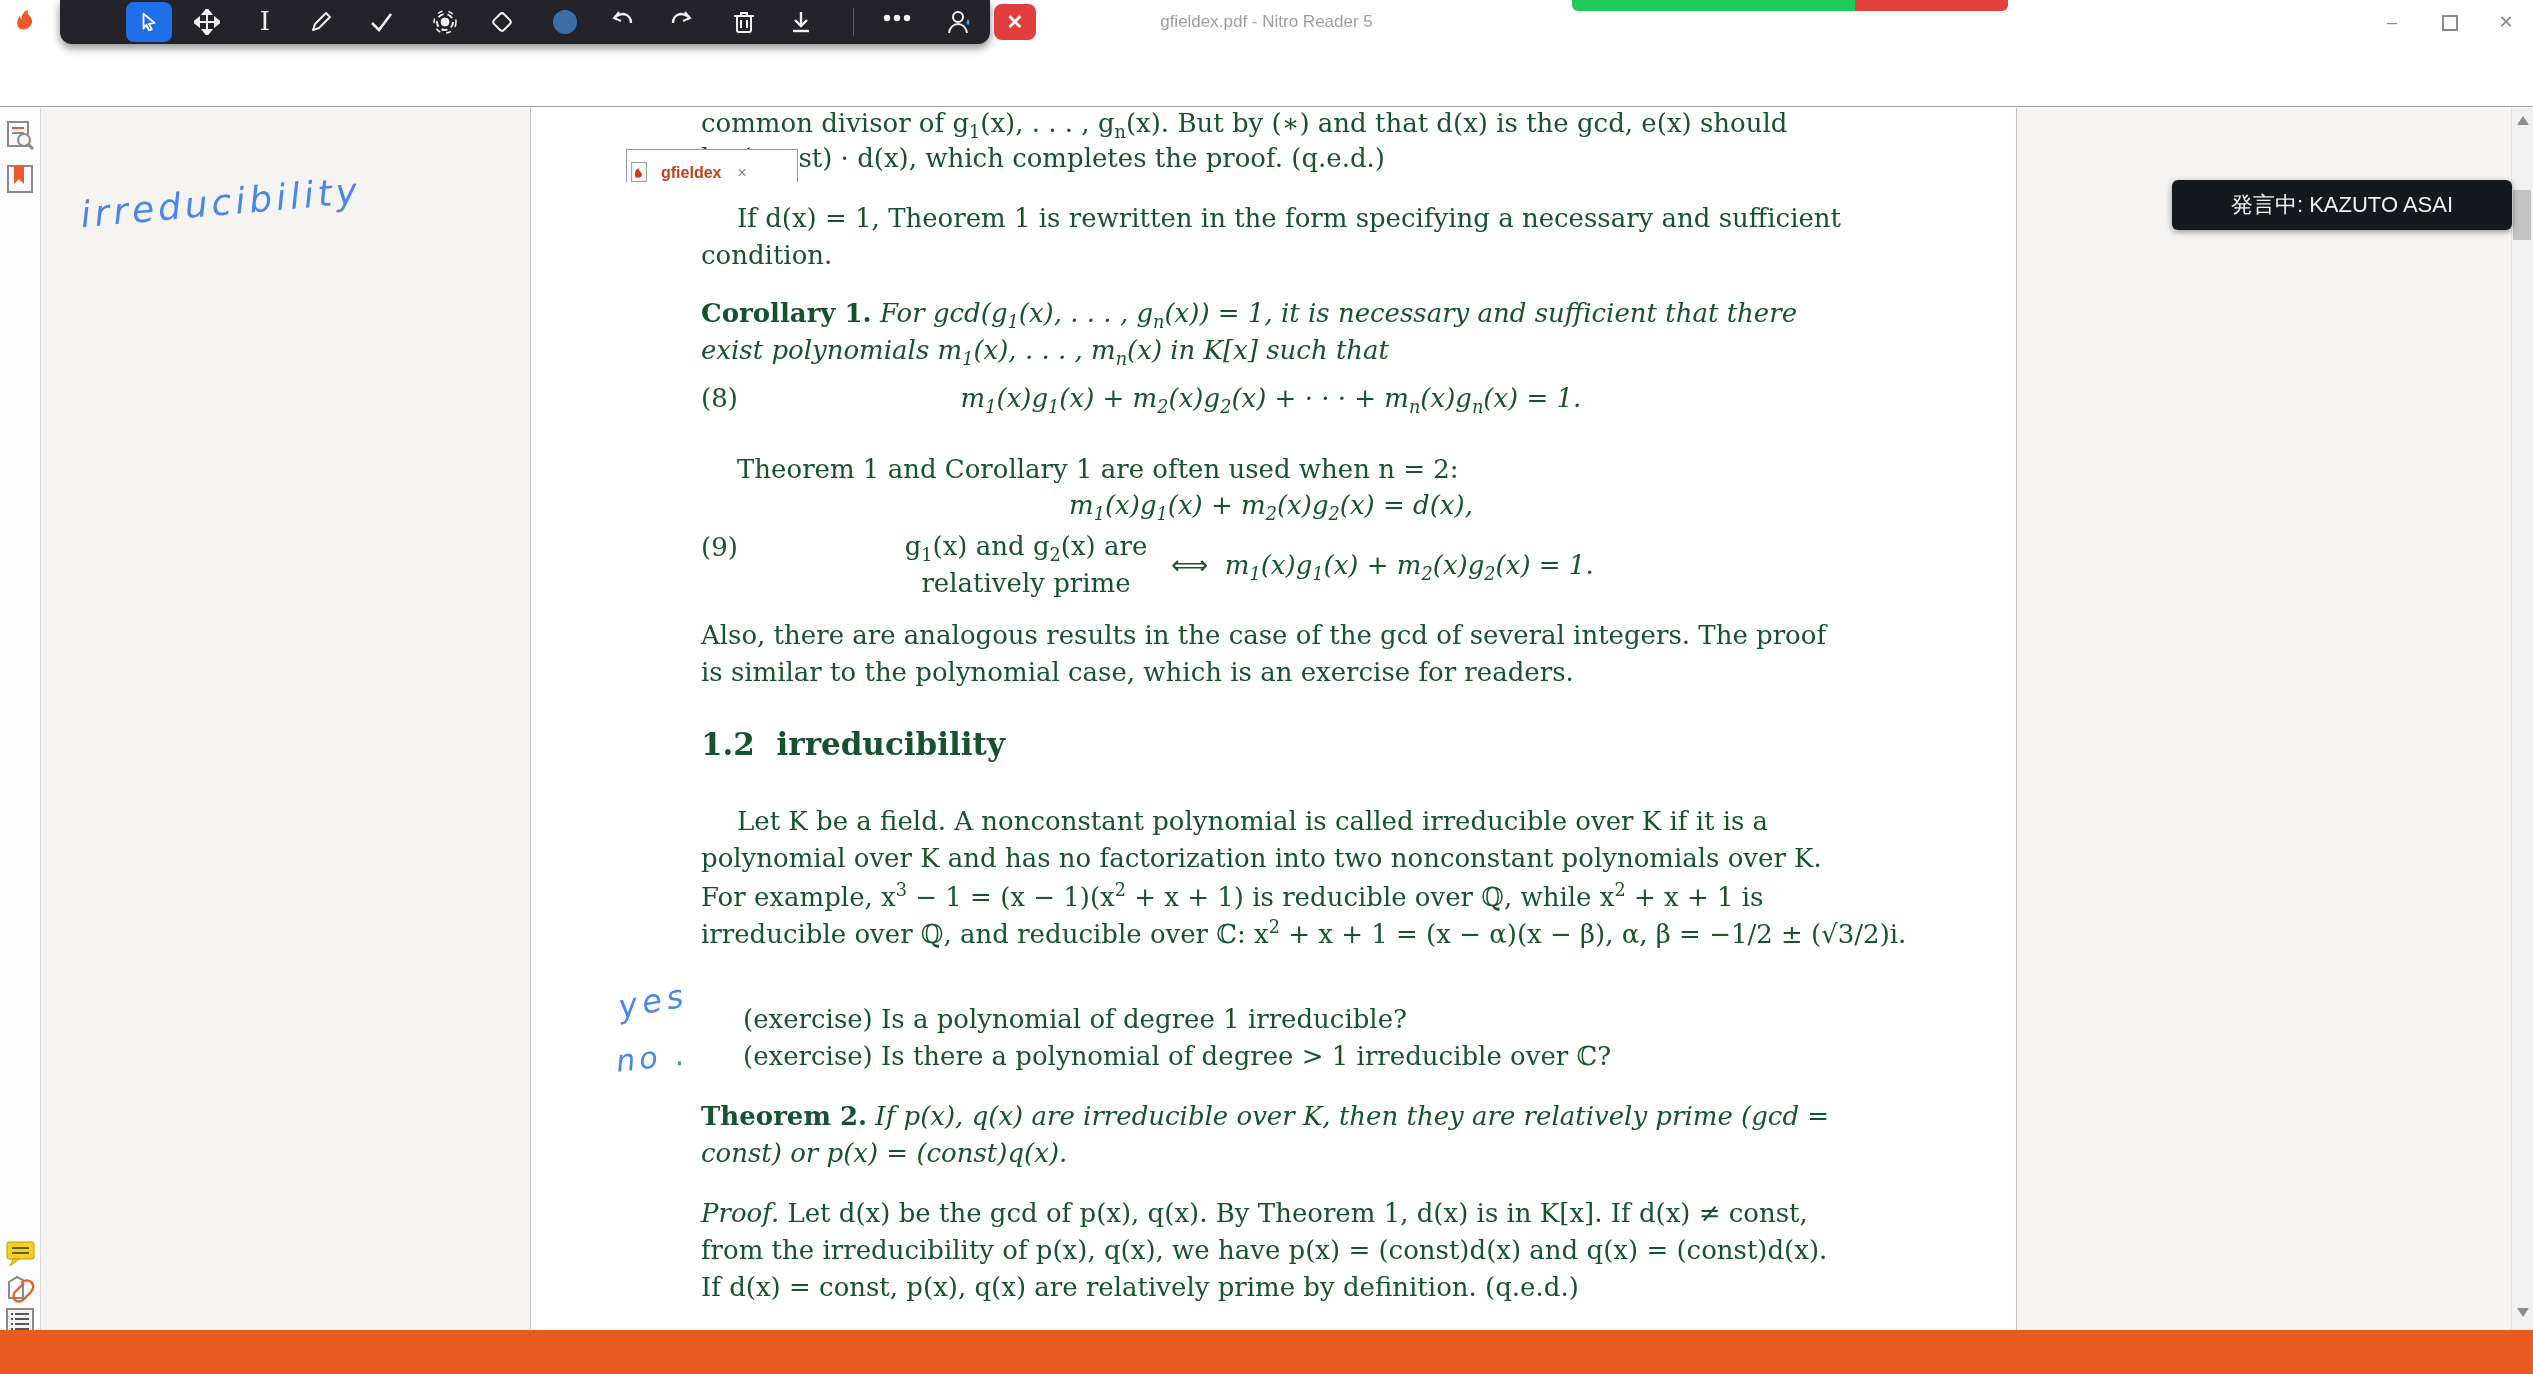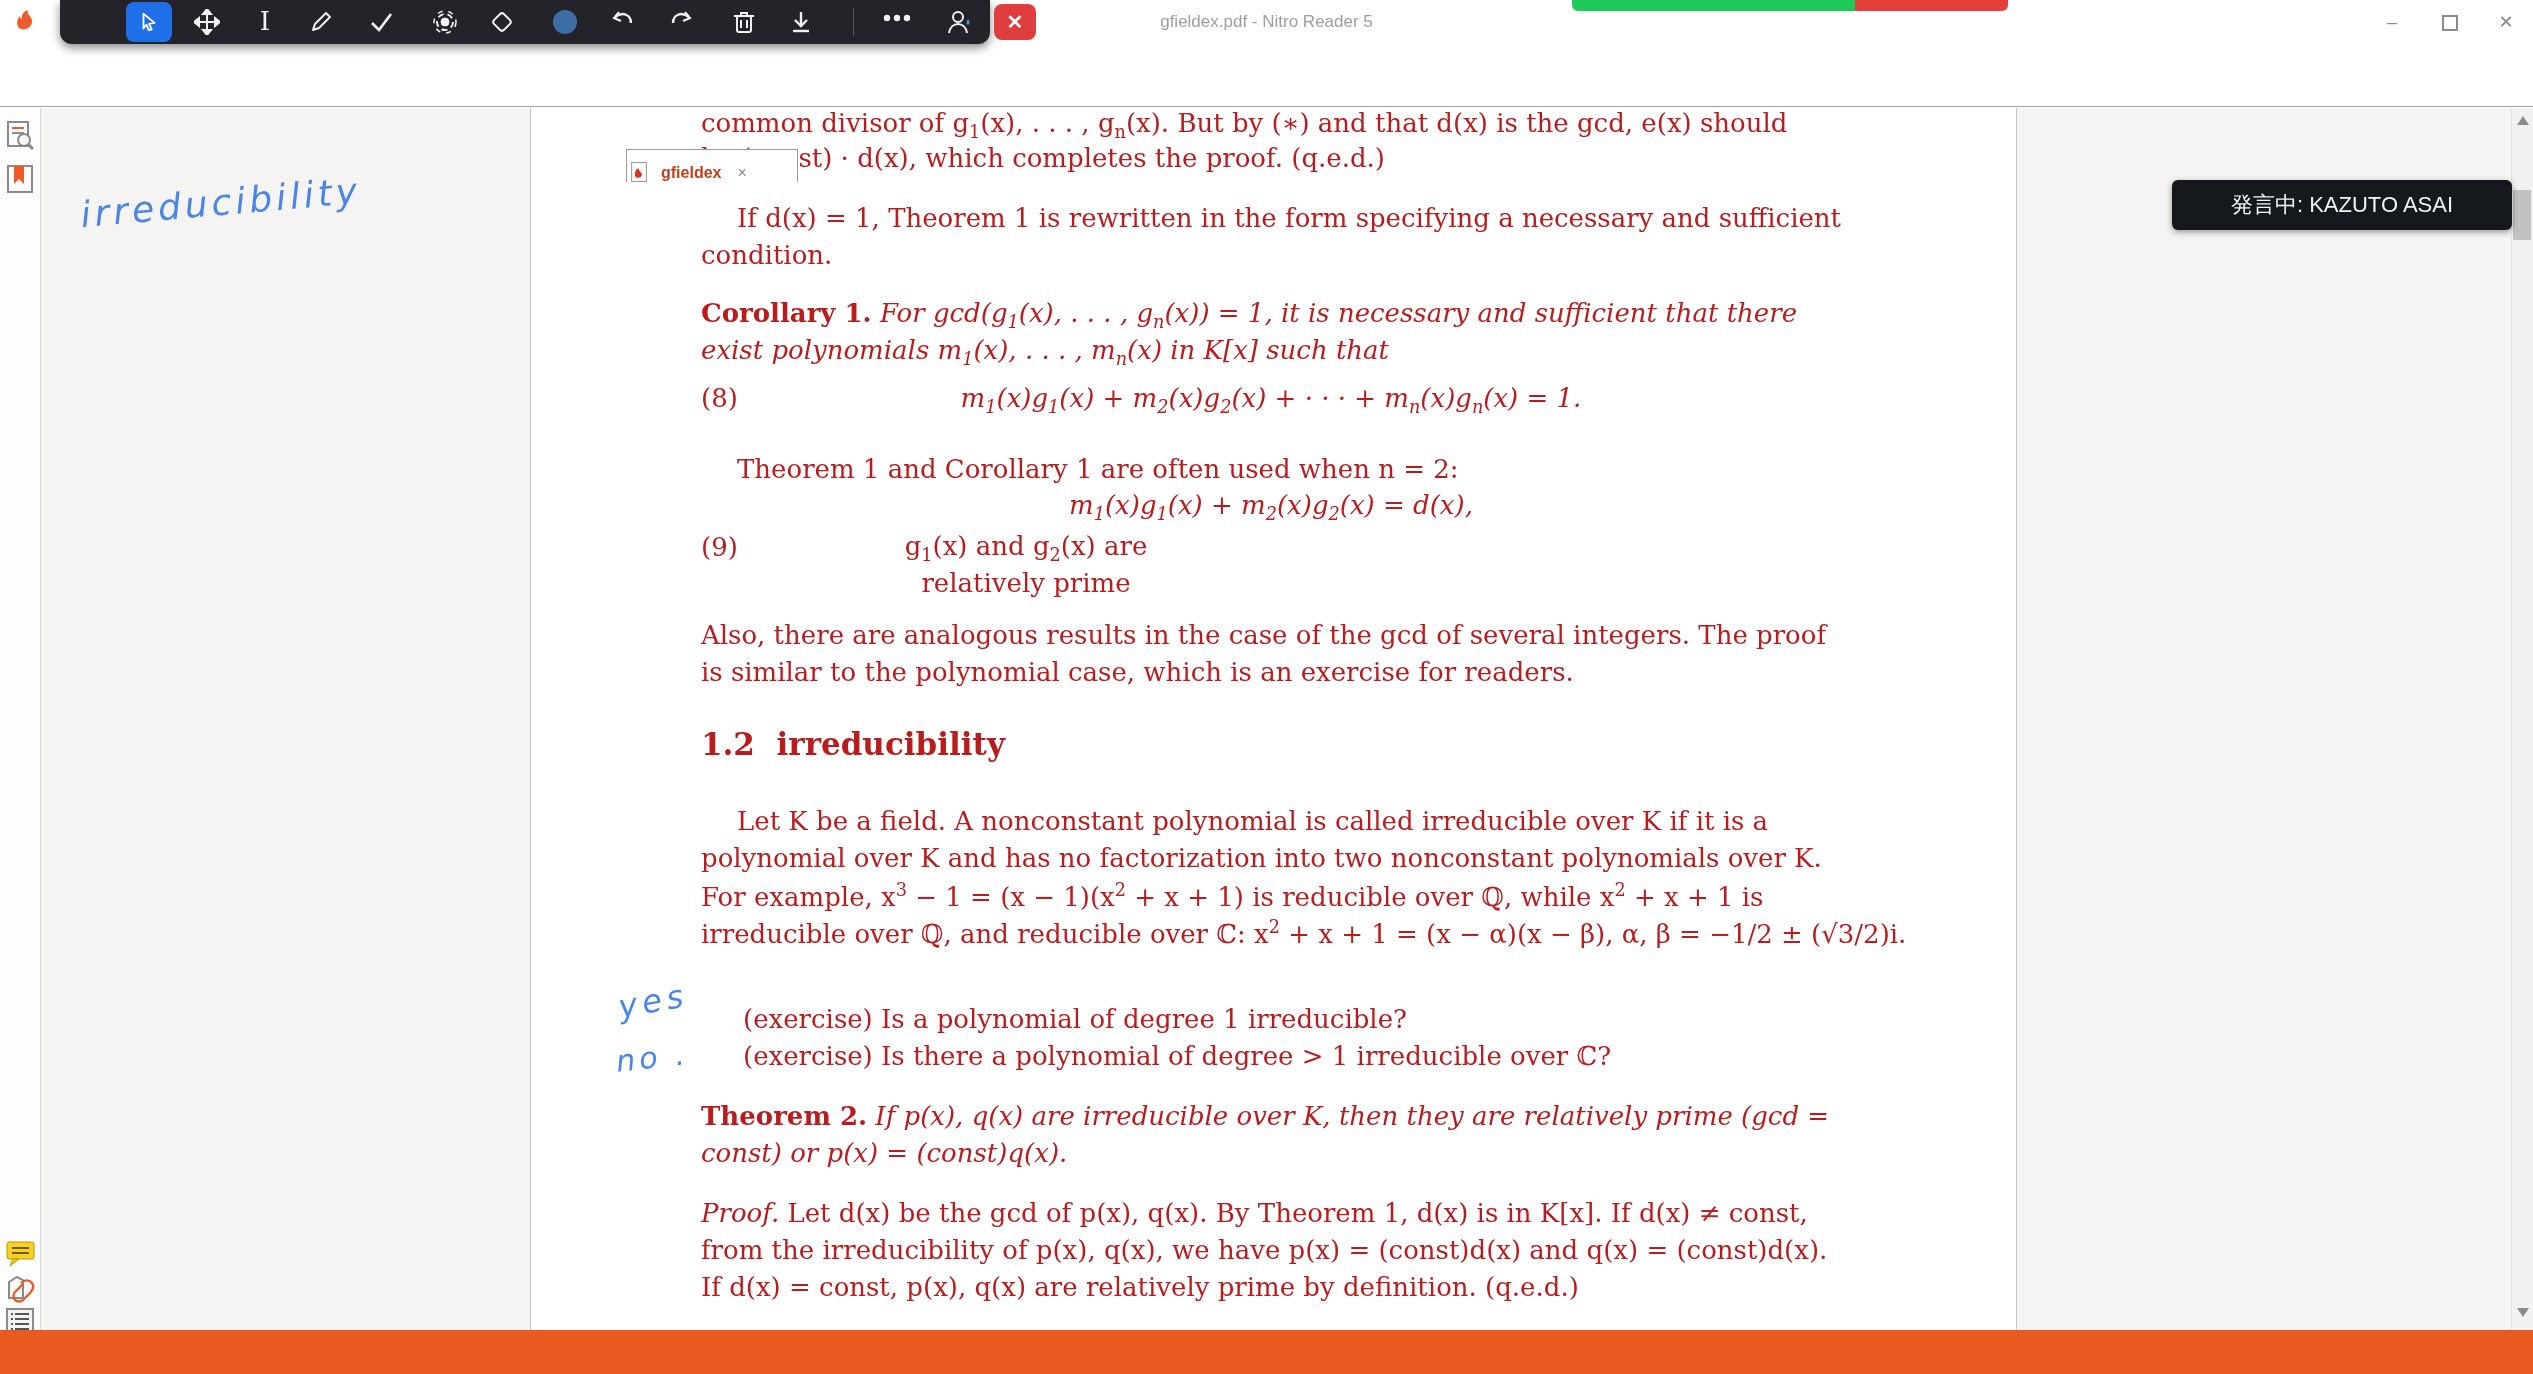--- a/index.html
+++ b/index.html
@@ -40,21 +40,21 @@
             display:flex;align-items:center;justify-content:center;color:#fff;font-size:20px;font-weight:bold;}
   #tb-divider{left:793px;top:8px;width:1px;height:28px;background:#55555d;}
   
   #sidestrip{left:0;top:108px;width:40px;height:1222px;background:#fdfdfd;border-right:1px solid #d7d7d7;}
   .side-icon{left:6px;width:28px;height:30px;}
   
   #viewer{left:41px;top:108px;width:2470px;height:1222px;background:#f5f4f3;}
   #page{left:530px;top:108px;width:1487px;height:1222px;background:#ffffff;
         border-left:1px solid #c3c3c3;border-right:1px solid #c3c3c3;box-sizing:border-box;}
   .dl{position:absolute;font-family:"DejaVu Serif","DejaVu Sans","Liberation Serif",serif;
-      font-size:26px;color:#b91c1c;white-space:nowrap;}
+      font-size:26px;color:#14532d;white-space:nowrap;}
   .dl sub{font-size:68%;}
   .dl sup{font-size:68%;}
   .b{font-weight:bold;}
   .i{font-style:italic;}
   .ctr{text-align:center;}
   #sec-heading{font-size:31px;font-weight:bold;}
   .hand{position:absolute;font-family:"DejaVu Sans",sans-serif;font-style:italic;color:#4a86e8;
         white-space:nowrap;}
   
   #speaker-badge{left:2172px;top:180px;width:340px;height:50px;background:#15181c;border-radius:6px;
@@ -369,20 +369,21 @@
 
     <div class="dl" style="left:170px;top:275px;">(8)</div>
     <div class="dl i ctr" style="left:170px;top:275px;width:1140px;">m<sub>1</sub>(x)g<sub>1</sub>(x) + m<sub>2</sub>(x)g<sub>2</sub>(x) + · · · + m<sub>n</sub>(x)g<sub>n</sub>(x) = 1.</div>
 
     <div class="dl" style="left:206px;top:338px;margin-top:8px;">Theorem 1 and Corollary 1 are often used when n = 2:</div>
     <div class="dl i ctr" style="left:170px;top:382px;width:1140px;">m<sub>1</sub>(x)g<sub>1</sub>(x) + m<sub>2</sub>(x)g<sub>2</sub>(x) = d(x),</div>
 
     <div class="dl" style="left:170px;top:424px;">(9)</div>
     <div class="dl ctr" style="left:330px;top:423px;width:330px;">g<sub>1</sub>(x) and g<sub>2</sub>(x) are</div>
     <div class="dl ctr" style="left:330px;top:460px;width:330px;">relatively prime</div>
+    <div class="dl" style="left:640px;top:442px;"><span style="font-family:'DejaVu Sans',sans-serif;">⟺</span>&nbsp;&nbsp;<span class="i">m<sub>1</sub>(x)g<sub>1</sub>(x) + m<sub>2</sub>(x)g<sub>2</sub>(x) = 1.</span></div>
 
     <div class="dl" style="left:170px;top:549px;">is similar to the polynomial case, which is an exercise for readers.</div>
     <div class="dl" style="left:170px;top:512px;">Also, there are analogous results in the case of the gcd of several integers.  The proof</div>
 
     <div class="dl" id="sec-heading" style="left:170px;top:618px;"><span>1.2</span>&nbsp;&nbsp;<span>irreducibility</span></div>
 
     <div class="dl" style="left:206px;top:698px;">Let K be a field.  A nonconstant polynomial is called irreducible over K if it is a</div>
     <div class="dl" style="left:170px;top:735px;">polynomial over K and has no factorization into two nonconstant polynomials over K.</div>
     <div class="dl" style="left:170px;top:772px;">For example, x<sup>3</sup> − 1 = (x − 1)(x<sup>2</sup> + x + 1) is reducible over ℚ, while x<sup>2</sup> + x + 1 is</div>
     <div class="dl" style="left:170px;top:809px;">irreducible over ℚ, and reducible over ℂ: x<sup>2</sup> + x + 1 = (x − α)(x − β), α, β = −1/2 ± (√3/2)i.</div>

